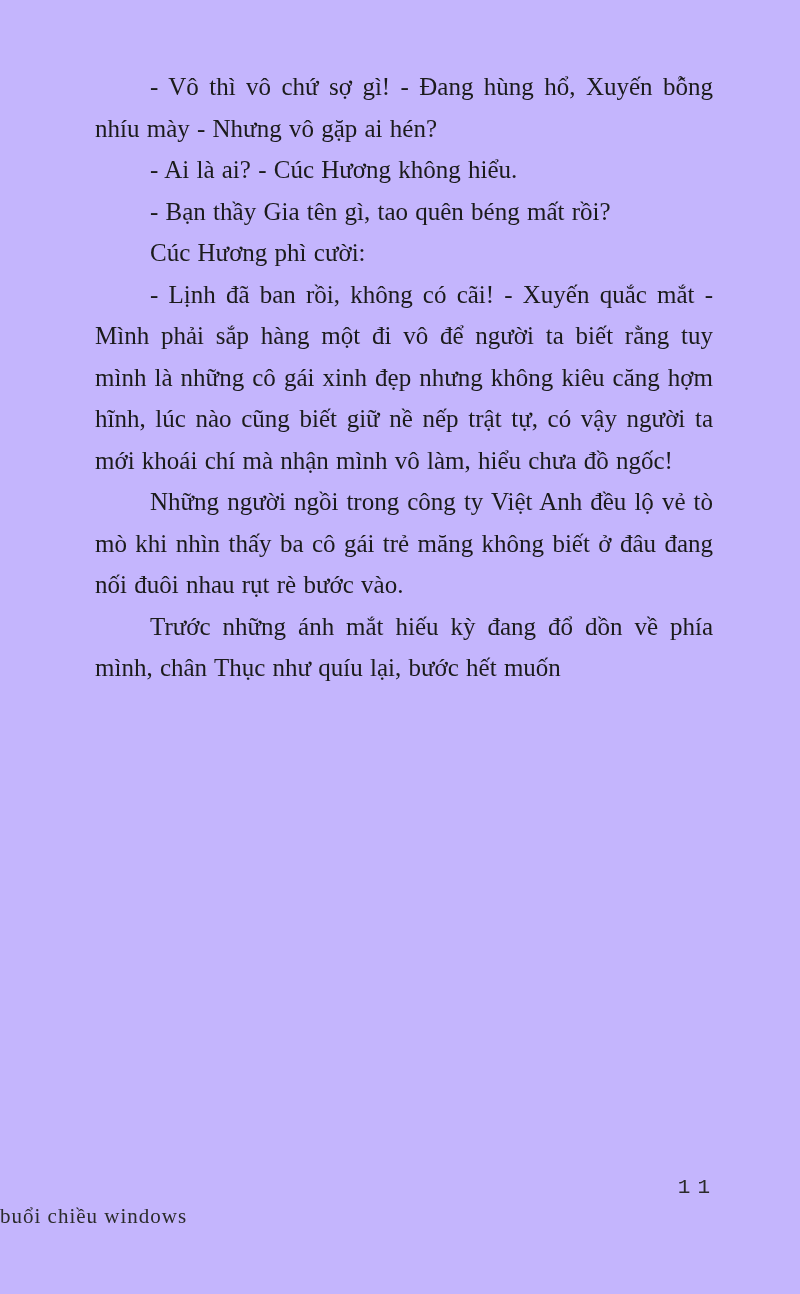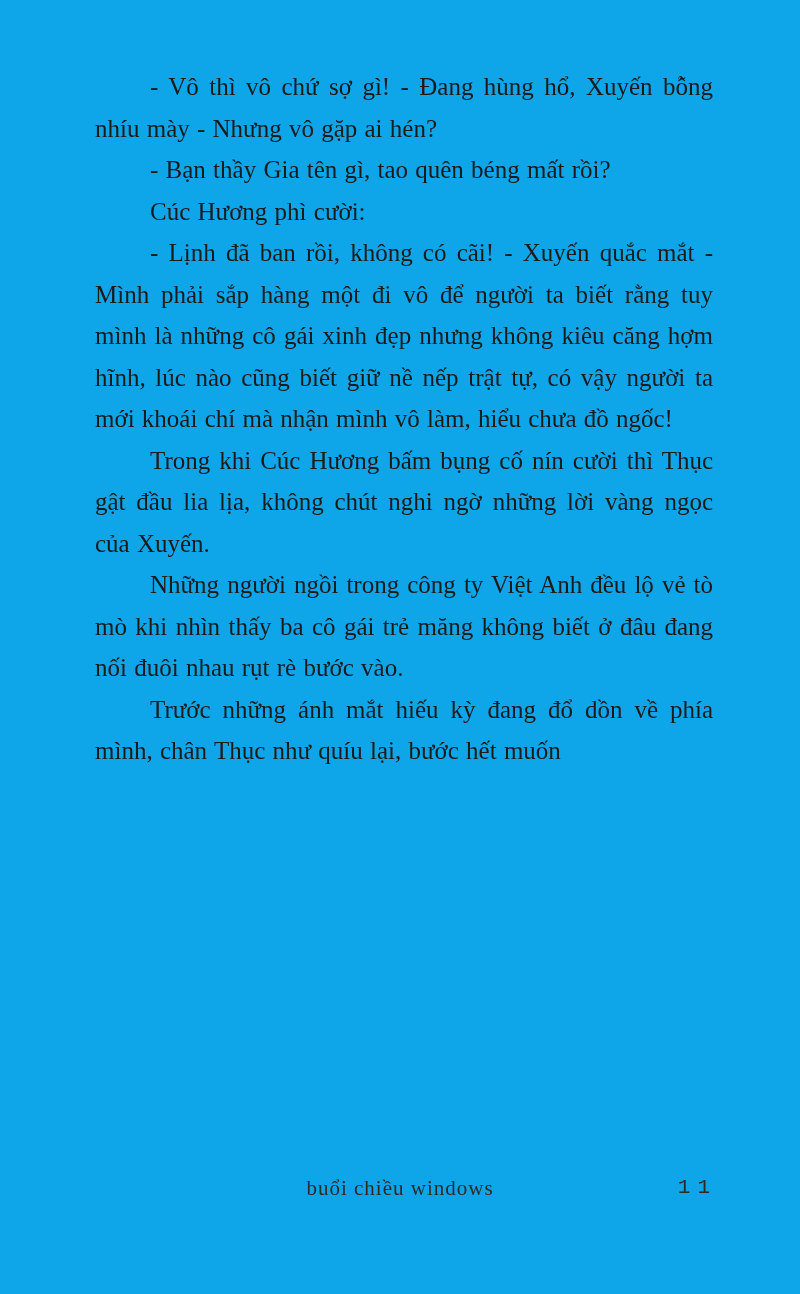--- a/index.html
+++ b/index.html
@@ -5,21 +5,21 @@
     html, body {
       margin: 0;
       padding: 0;
       background: #ffffff;
     }
     .book-page {
       position: relative;
       width: 800px;
       height: 1294px;
       margin: 0 auto;
-      background: #0ea5e9;
+      background: #c4b5fd;
       font-family: "Liberation Serif", "DejaVu Serif", serif;
       color: #1b1b1b;
       overflow: hidden;
     }
     .page-body {
       position: absolute;
       top: 66px;
       left: 95px;
       width: 618px;
     }
@@ -37,41 +37,42 @@
       top: 1176px;
       width: 800px;
       height: 32px;
       font-size: 21px;
       color: #2b2b2b;
     }
     .footer-title {
       position: absolute;
       left: 0;
       right: 0;
-      text-align: center;
+      text-align: left;
       letter-spacing: 1px;
+      margin-top: 28px;
     }
     .page-number {
       position: absolute;
       right: 83px;
       top: 0;
       letter-spacing: 7px;
       font-family: Liberation Mono, monospace;
     }
   </style>
 </head>
 <body>
 
 <div class="book-page">
   <main class="page-body">
     <p>- Vô thì vô chứ sợ gì! - Đang hùng hổ, Xuyến bỗng nhíu mày - Nhưng vô gặp ai hén?</p>
+    <p>- Ai là ai? - Cúc Hương không hiểu.</p>
     <p>- Bạn thầy Gia tên gì, tao quên béng mất rồi?</p>
     <p>Cúc Hương phì cười:</p>
     <p>- Lịnh đã ban rồi, không có cãi! - Xuyến quắc mắt - Mình phải sắp hàng một đi vô để người ta biết rằng tuy mình là những cô gái xinh đẹp nhưng không kiêu căng hợm hĩnh, lúc nào cũng biết giữ nề nếp trật tự, có vậy người ta mới khoái chí mà nhận mình vô làm, hiểu chưa đồ ngốc!</p>
-    <p>Trong khi Cúc Hương bấm bụng cố nín cười thì Thục gật đầu lia lịa, không chút nghi ngờ những lời vàng ngọc của Xuyến.</p>
     <p>Những người ngồi trong công ty Việt Anh đều lộ vẻ tò mò khi nhìn thấy ba cô gái trẻ măng không biết ở đâu đang nối đuôi nhau rụt rè bước vào.</p>
     <p>Trước những ánh mắt hiếu kỳ đang đổ dồn về phía mình, chân Thục như quíu lại, bước hết muốn</p>
   </main>
 
   <footer class="page-footer">
     <span class="footer-title">buổi chiều windows</span>
     <span class="page-number">11</span>
   </footer>
 </div>
 

